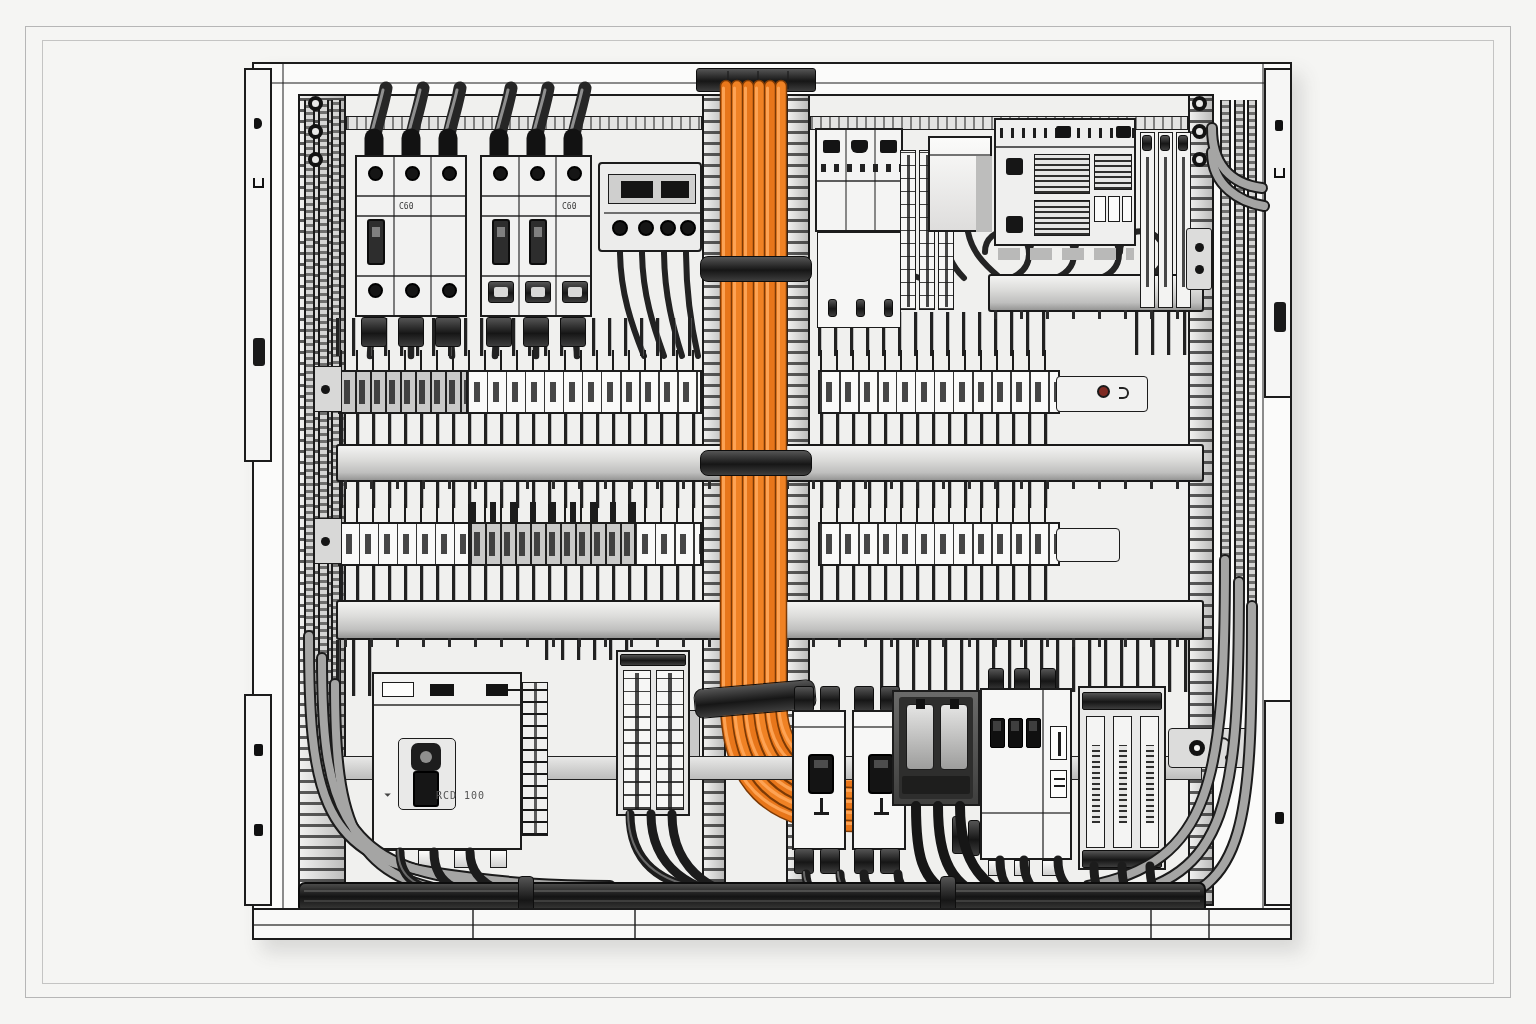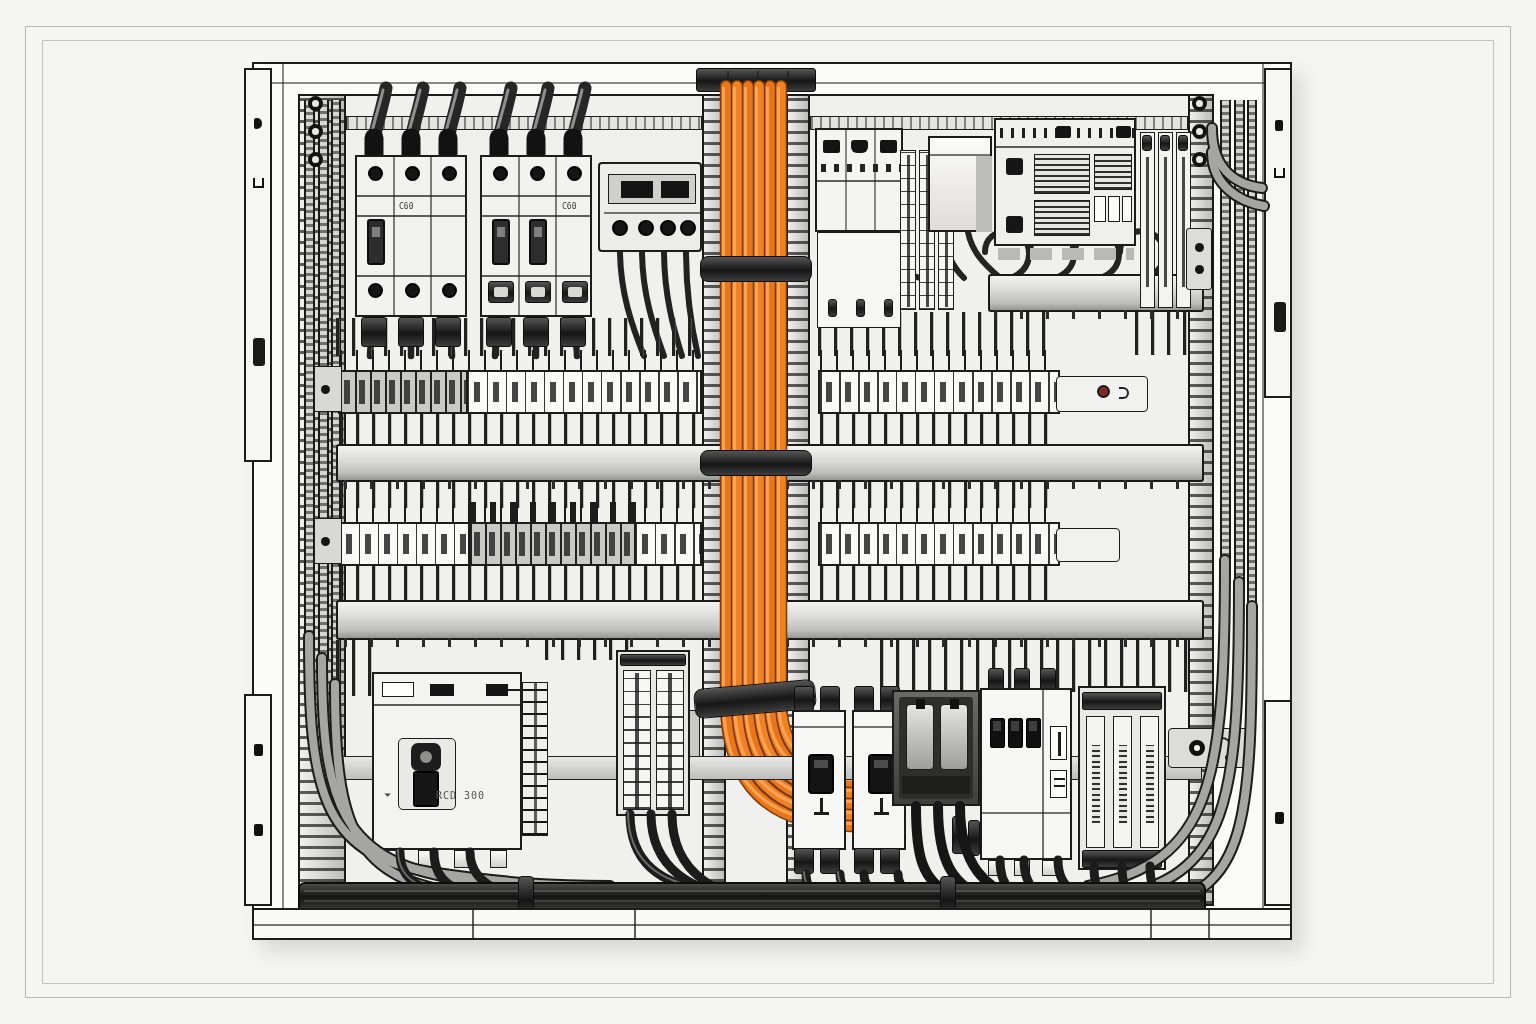--- a/index.html
+++ b/index.html
@@ -374,21 +374,21 @@
     <div class="abs" style="left:56px;top:10px;width:24px;height:12px;background:#141414;"></div>
     <div class="abs" style="left:112px;top:10px;width:22px;height:12px;background:#141414;"></div>
     <div class="abs seam" style="left:134px;top:15px;width:14px;height:1.5px;"></div>
     <div class="abs seam" style="left:0;top:30px;width:100%;height:1.5px;opacity:.7"></div>
     <div class="abs ink1" style="left:24px;top:64px;width:58px;height:72px;background:#e9e9e8;border-radius:5px;">
       <div class="abs" style="left:12px;top:4px;width:30px;height:28px;border-radius:7px;background:#1d1d1d;">
         <div class="abs" style="left:9px;top:8px;width:12px;height:12px;border-radius:50%;background:#8f8f8e;"></div>
         </div>
       <div class="abs" style="left:14px;top:32px;width:26px;height:36px;background:#161616;border:2px solid #000;border-radius:3px;"></div>
     </div>
-    <div class="abs lbl" style="left:62px;top:116px;font-size:10px;letter-spacing:1px;color:#555;">RCD 300</div>
+    <div class="abs lbl" style="left:62px;top:116px;font-size:10px;letter-spacing:1px;color:#555;">RCD 100</div>
     <div class="abs lbl" style="left:10px;top:116px;font-size:9px;color:#444;">⏷</div>
   </div>
   <div class="abs stud" style="left:382px;top:850px;width:17px;height:18px;"></div>
   <div class="abs stud" style="left:418px;top:850px;width:17px;height:18px;"></div>
   <div class="abs stud" style="left:454px;top:850px;width:17px;height:18px;"></div>
   <div class="abs stud" style="left:490px;top:850px;width:17px;height:18px;"></div>
 
   <div class="abs ink1" style="left:522px;top:682px;width:26px;height:154px;background:#efefee;background-image:repeating-linear-gradient(0deg,#161616 0 2px,transparent 2px 12px);">
     <div class="abs seam" style="left:11px;top:0;width:3px;height:100%;opacity:.7"></div>
     </div>

